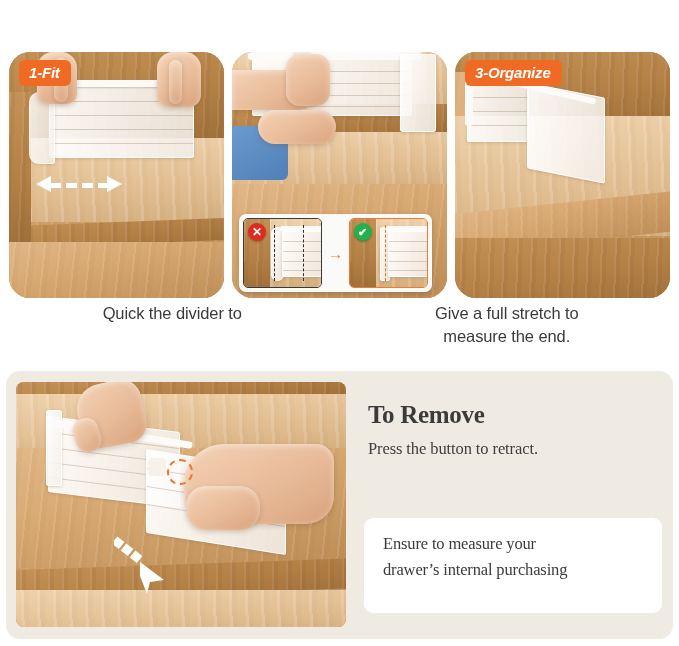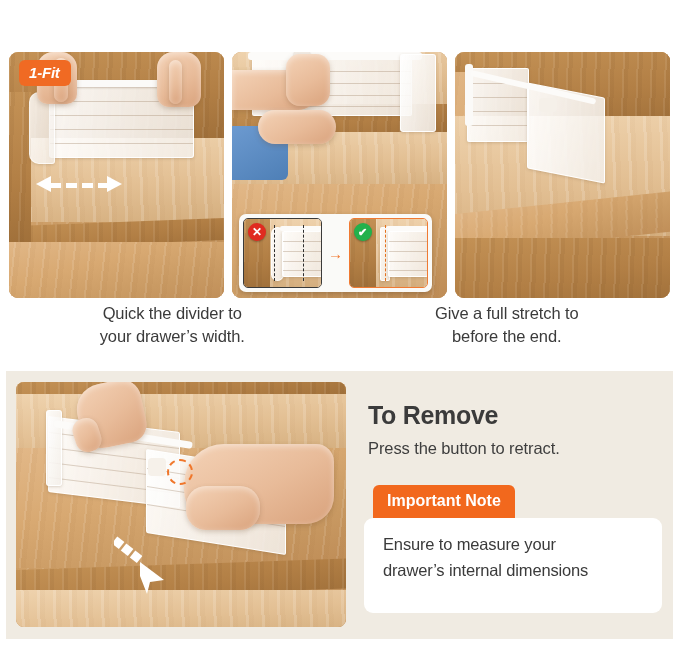--- a/index.html
+++ b/index.html
@@ -27,21 +27,21 @@
   
   .steps {
     position: absolute; left: 9px; top: 52px;
     width: 661px; height: 246px;
     display: flex; gap: 8px;
   }
   .panel {
     position: relative;
     flex: 1 1 0;
     height: 246px;
-    border-radius: 9px;
+    border-radius: 21px;
     overflow: hidden;
     background: #C9A275;
   }
   .badge {
     position: absolute; left: 10px; top: 8px; z-index: 6;
     background: #F06A23;
     color: #FFFFFF;
     font-weight: bold;
     font-style: italic;
     font-size: 15px;
@@ -127,21 +127,21 @@
   }
   .caption {
     flex:1 1 0; text-align:center;
     font-size:16.5px; line-height:23px; color:#3B3B3B;
     letter-spacing:-0.1px;
   }
 
   
   .bottom {
     position:absolute; left:6px; top:371px; width:667px; height:268px;
-    background:#F0EBE2; border-radius:0;
+    background:#F0EBE2; border-radius:14px;font-family:Liberation Serif, serif;
   }
   .remove-photo {
     position:absolute; left:10px; top:11px; width:330px; height:245px;
     border-radius:8px; overflow:hidden; background:#D9B184;
   }
   .btn-highlight {
     position:absolute; left:151px; top:77px; width:26px; height:26px;
     border:2.6px dashed #F0762A; border-radius:50%; z-index:6;
   }
   .arrow-down { position:absolute; left:98px; top:150px; width:58px; height:62px; z-index:6; }
@@ -286,32 +286,32 @@
           <div class="rib" style="top:14px;"></div>
             <div class="rib" style="top:28px;"></div>
           <div class="rib" style="top:42px;"></div>
             <div class="rib" style="top:56px;"></div>
         </div>
         <div class="plastic" style="position:absolute;left:72px;top:38px;width:78px;height:86px;border-radius:2px;transform:skewY(11deg);"></div>
         <div style="position:absolute;left:10px;top:12px;width:8px;height:62px;background:#FBFAF8;border-radius:3px;"></div>
         <div style="position:absolute;left:16px;top:18px;width:128px;height:6px;background:#FCFBF9;border-radius:3px;transform:rotate(13deg);transform-origin:left center;"></div>
         <div style="position:absolute;left:84px;top:46px;width:18px;height:14px;background:#F5F0E9;border-radius:4px;"></div>
       </div>
+      <div class="badge">3-Organize</div>
     </div>
 
   </div>
 
   <div class="captions">
     <div class="caption">
       <div>Quick the divider to</div>
-      <div>your drawer’s width.</div>
     </div>
     <div class="caption">
       <div>Give a full stretch to</div>
-      <div>before the end.</div>
+      <div>measure the end.</div>
     </div>
   </div>
 
   <div class="bottom">
 
     <div class="remove-photo">
       <div class="wood-base" style="position:absolute;inset:0;"></div>
       <div class="wood-dark" style="position:absolute;left:0;top:0;width:100%;height:16px;"></div>
       <div class="wood-light" style="position:absolute;left:0;top:12px;width:100%;height:58px;"></div>
       <div class="wood-base" style="position:absolute;left:0;top:66px;width:100%;height:120px;"></div>
@@ -346,21 +346,20 @@
           <rect x="9" y="13" width="9" height="9" transform="rotate(38 13 17)"></rect>
           <rect x="18" y="20" width="9" height="9" transform="rotate(38 22 24)"></rect>
           <polygon points="26,30 50,48 36,50 33,62 26,44"></polygon>
         </g>
       </svg>
     </div>
 
     <div class="remove-title">To Remove</div>
     <div class="remove-sub">Press the button to retract.</div>
 
-    <div class="note-tab">Important Note</div>
 
     <div class="note-box">
       <div>Ensure to measure your</div>
-      <div>drawer’s internal dimensions</div>
+      <div>drawer’s internal purchasing</div>
     </div>
   </div>
 
 </div>
 
 </body></html>

